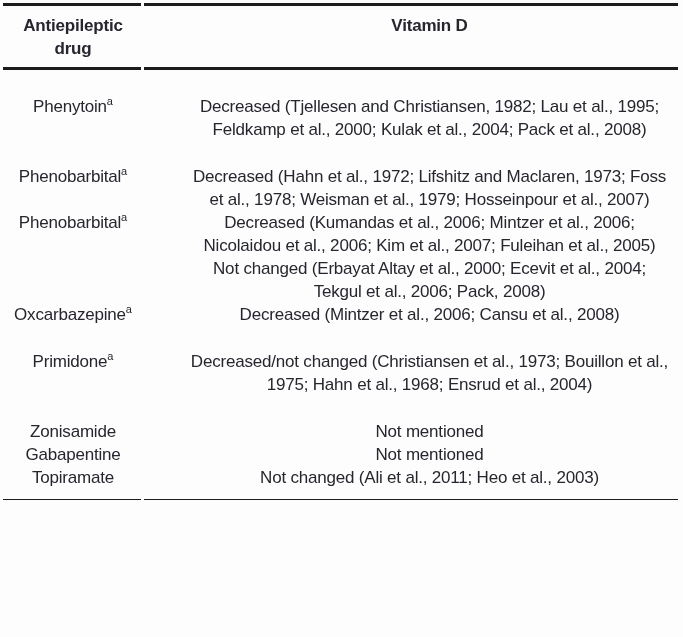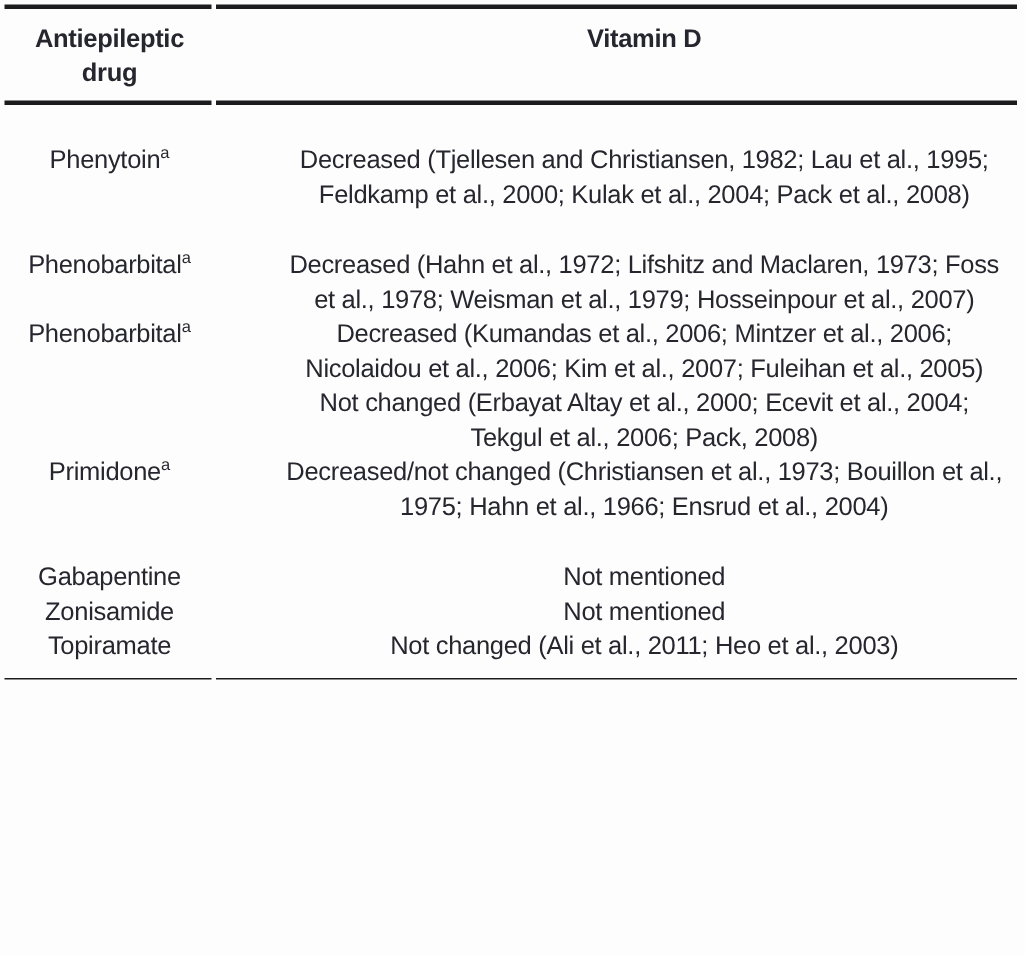--- a/index.html
+++ b/index.html
@@ -104,37 +104,45 @@
     <td class="col-drug">
       <span>Phenobarbital</span><sup>a</sup>
     </td>
     <td class="col-vit">
             <div class="finding">Decreased (Kumandas et al., 2006; Mintzer et al., 2006; Nicolaidou et al., 2006; Kim et al., 2007; Fuleihan et al., 2005)</div>
             <div class="finding">Not changed (Erbayat Altay et al., 2000; Ecevit et al., 2004; Tekgul et al., 2006; Pack, 2008)</div>
           </td>
   </tr>
         <tr class="gap-after">
     <td class="col-drug">
+      <span>Oxcarbazepine</span><sup>a</sup>
+    </td>
+    <td class="col-vit">
+            <div class="finding">Decreased (Mintzer et al., 2006; Cansu et al., 2008)</div>
+          </td>
+  </tr>
+        <tr class="gap-after">
+    <td class="col-drug">
       <span>Primidone</span><sup>a</sup>
     </td>
     <td class="col-vit">
-            <div class="finding">Decreased/not changed (Christiansen et al., 1973; Bouillon et al., 1975; Hahn et al., 1966; Ensrud et al., 2004)</div>
+            <div class="finding">Decreased/not changed (Christiansen et al., 1973; Bouillon et al., 1975; Hahn et al., 1968; Ensrud et al., 2004)</div>
           </td>
   </tr>
         <tr>
     <td class="col-drug">
-      <span>Gabapentine</span><sup></sup>
+      <span>Zonisamide</span><sup></sup>
     </td>
     <td class="col-vit">
             <div class="finding">Not mentioned</div>
           </td>
   </tr>
         <tr>
     <td class="col-drug">
-      <span>Zonisamide</span><sup></sup>
+      <span>Gabapentine</span><sup></sup>
     </td>
     <td class="col-vit">
             <div class="finding">Not mentioned</div>
           </td>
   </tr>
         <tr>
     <td class="col-drug">
       <span>Topiramate</span><sup></sup>
     </td>
     <td class="col-vit">

